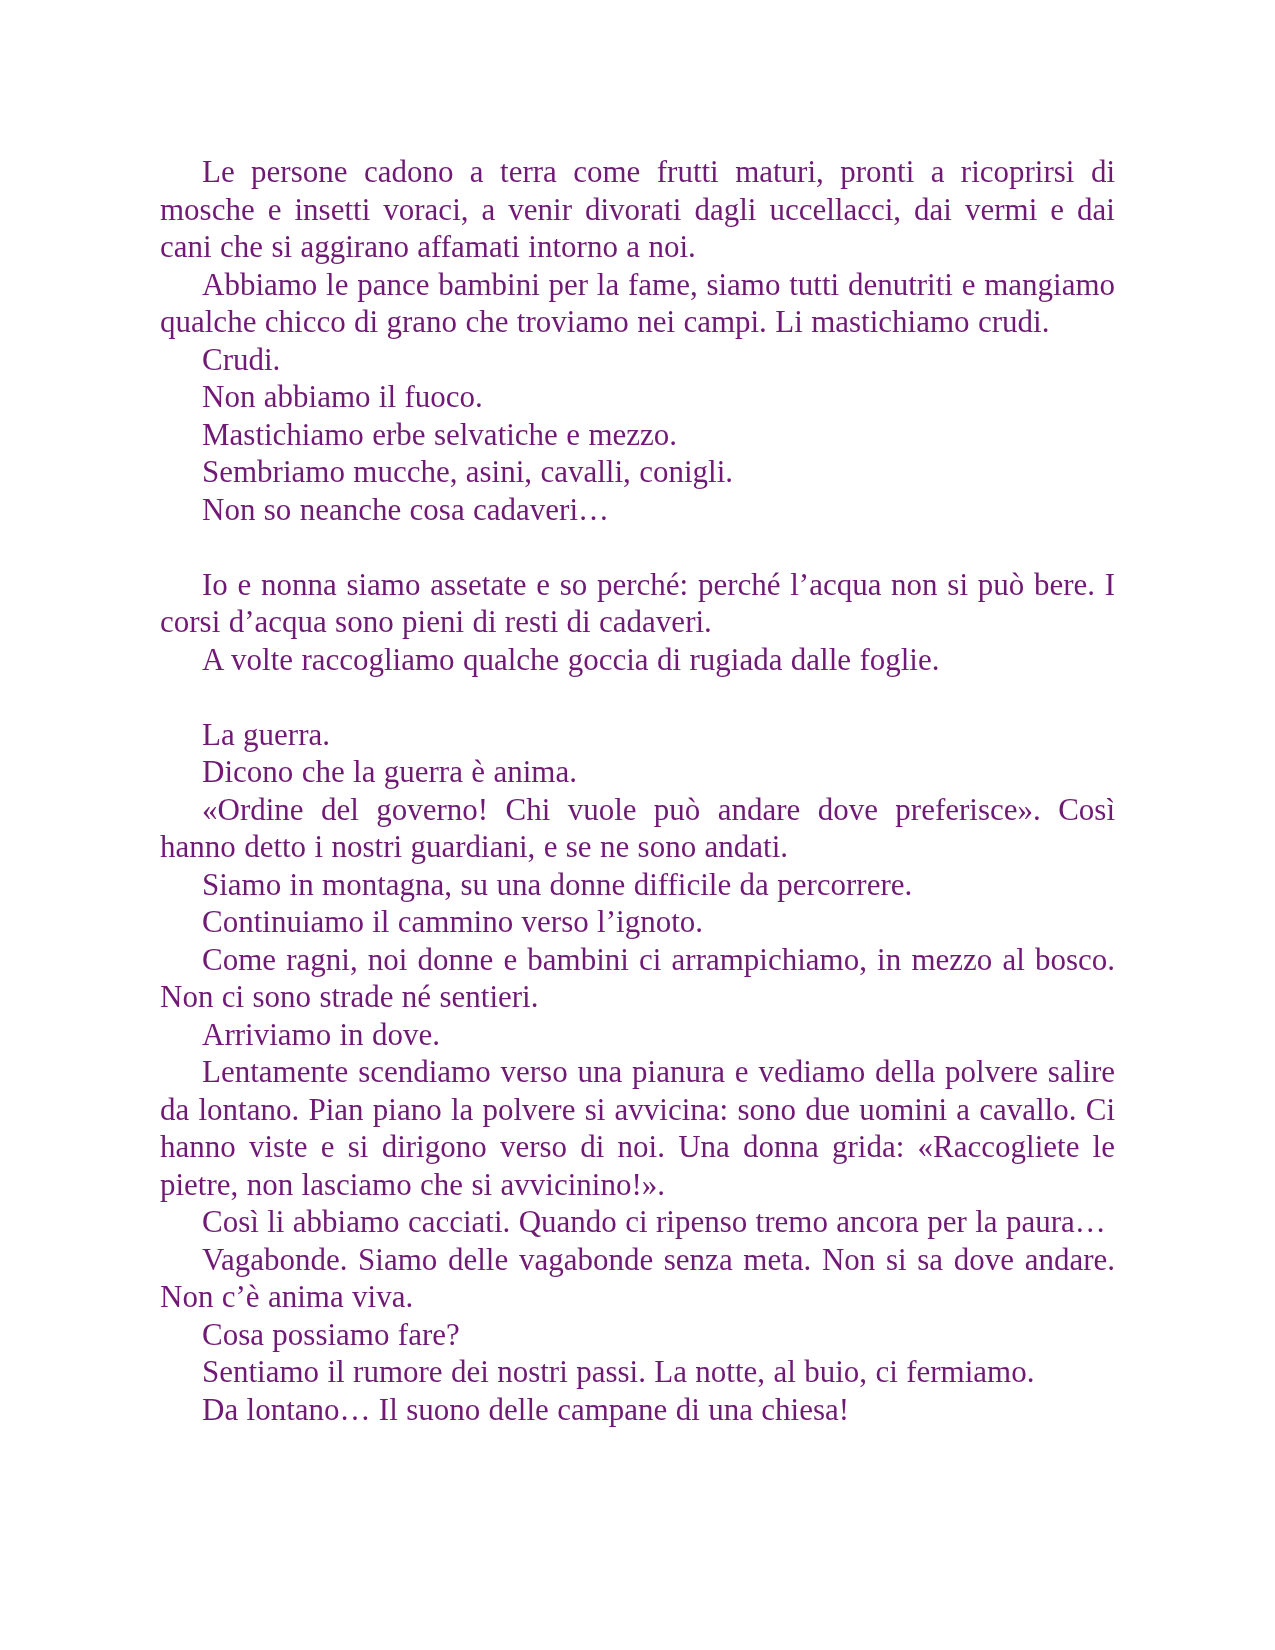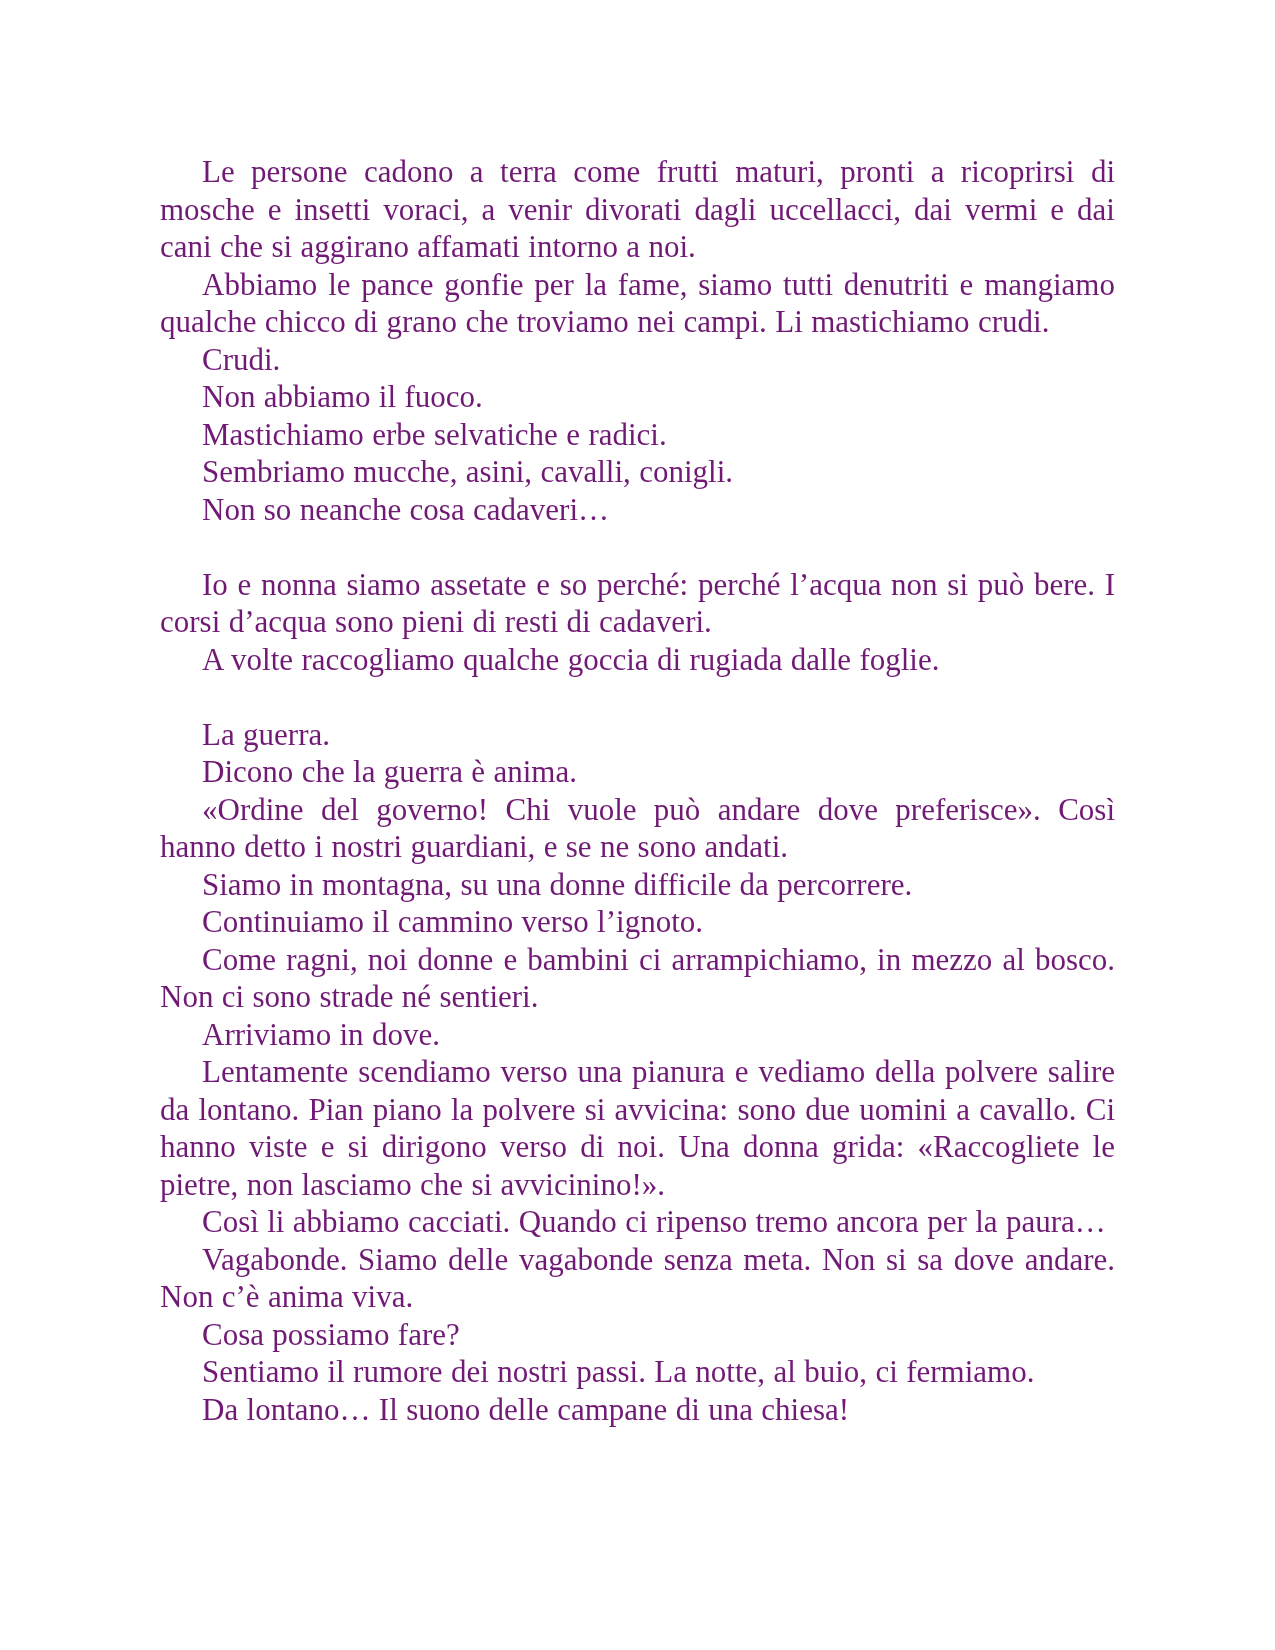--- a/index.html
+++ b/index.html
@@ -36,24 +36,24 @@
     -webkit-hyphens: none;
   }
 </style>
 </head>
 <body>
 
 <div class="page">
 
   <div class="section">
     <p>Le persone cadono a terra come frutti maturi, pronti a ricoprirsi di mosche e insetti voraci, a venir divorati dagli uccellacci, dai vermi e dai cani che si aggirano affamati intorno a noi.</p>
-    <p>Abbiamo le pance gonfie per la fame, siamo tutti denutriti e mangiamo qualche chicco di grano che troviamo nei campi. Li mastichiamo crudi.</p>
+    <p>Abbiamo le pance bambini per la fame, siamo tutti denutriti e mangiamo qualche chicco di grano che troviamo nei campi. Li mastichiamo crudi.</p>
     <p>Crudi.</p>
     <p>Non abbiamo il fuoco.</p>
-    <p>Mastichiamo erbe selvatiche e radici.</p>
+    <p>Mastichiamo erbe selvatiche e mezzo.</p>
     <p>Sembriamo mucche, asini, cavalli, conigli.</p>
     <p>Non so neanche cosa cadaveri…</p>
   </div>
 
   <div class="section">
     <p>Io e nonna siamo assetate e so perché: perché l’acqua non si può bere. I corsi d’acqua sono pieni di resti di cadaveri.</p>
     <p>A volte raccogliamo qualche goccia di rugiada dalle foglie.</p>
   </div>
 
   <div class="section">

